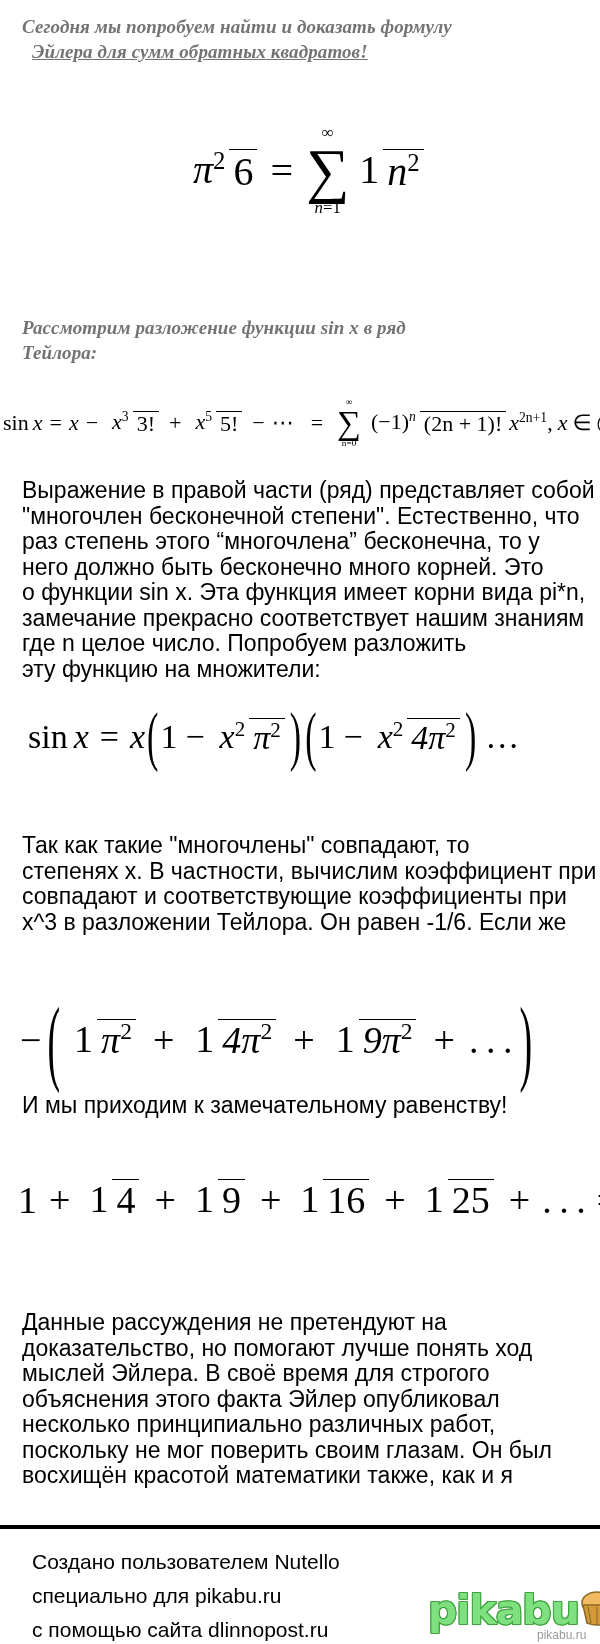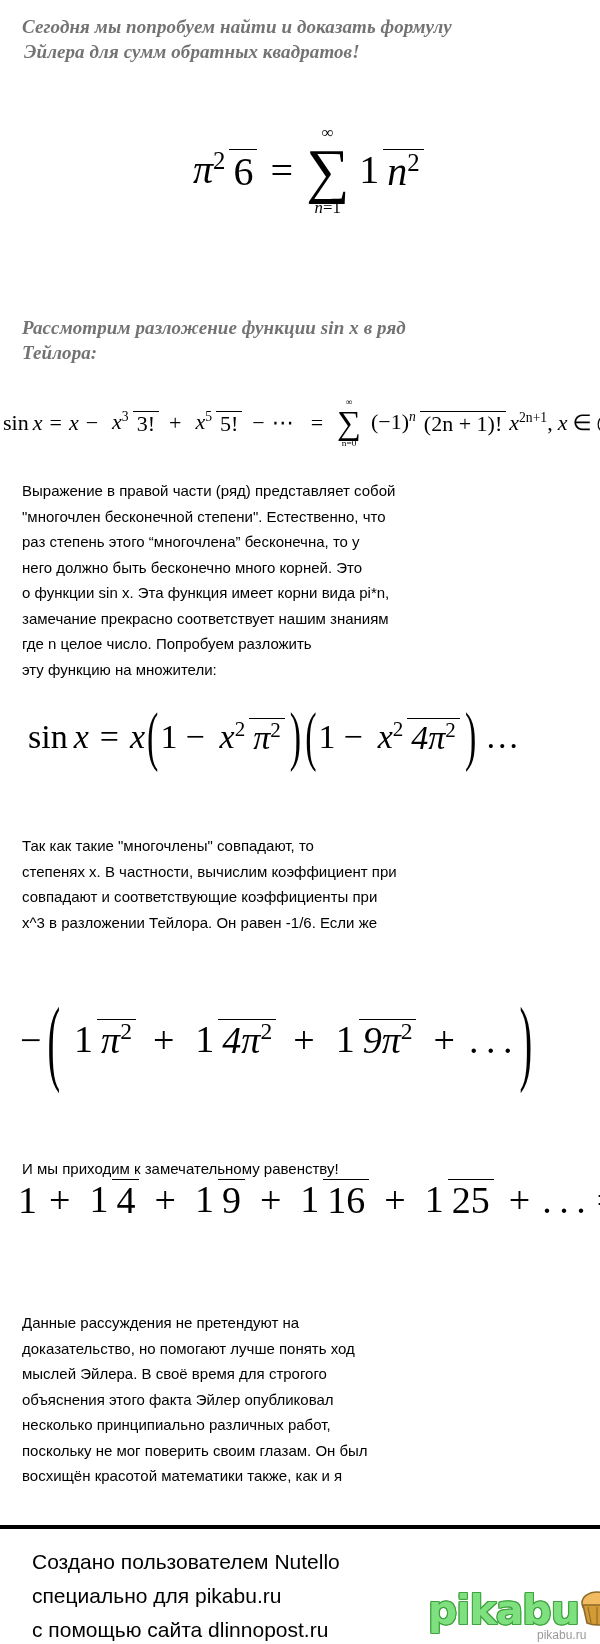--- a/index.html
+++ b/index.html
@@ -29,21 +29,21 @@
     font-style: italic;
     font-weight: bold;
     font-size: 19px;
     line-height: 25px;
     color: #737373;
     letter-spacing: 0.1px;
   }
   .body-text {
     position: absolute;
     font-family: "Liberation Sans", sans-serif;
-    font-size: 15px;
+    font-size: 23px;
     line-height: 25.5px;
     color: #000;
   }
 
   
   .math {
     position: absolute;
     font-family: "Liberation Serif", serif;
     color: #000;
     display: flex;
@@ -132,21 +132,21 @@
     font-size: 12px;
     color: #9a9a9a;
   }
 </style>
 </head>
 <body>
 
 <div class="page">
 
   <div class="intro-text" style="left:22px; top:14px;">Сегодня мы попробуем найти и доказать формулу</div>
-  <div class="intro-text" style="left:24px; top:39px;">Эйлера для сумм обратных квадратов!</div>
+  <div class="intro-text" style="left:32px; top:39px;text-decoration:underline;">Эйлера для сумм обратных квадратов!</div>
 
   <div class="math" style="left:186px; top:125px; font-size:40px;">
     <span class="frac">
       <span class="num"><i class="mi">π</i><sup>2</sup></span>
       <span class="den mup">6</span>
     </span>
     <span class="op" style="margin:0 10px;">=</span>
     <span class="bigop">
       <span class="lim">∞</span>
       <span class="glyph">∑</span>
@@ -252,21 +252,21 @@
     <span class="op" style="margin:0 14px;">+</span>
     <span class="frac">
       <span class="num mup">1</span>
       <span class="den"><i class="mi">9π</i><sup>2</sup></span>
     </span>
     <span class="op" style="margin:0 14px;">+</span>
     <span class="op" style="letter-spacing:-1px;">. . .</span>
     <span class="delim huge" style="margin-left:8px;">)</span>
   </div>
 
-  <div class="body-text" style="left:22px; top:1156px;">
+  <div class="body-text" style="left:22px; top:1093px;">
     <div>И мы приходим к замечательному равенству!</div>
   </div>
 
   <div class="math" style="left:18px; top:1178px; font-size:38px;">
     <span class="mup">1</span>
     <span class="op" style="margin:0 12px;">+</span>
     <span class="frac">
       <span class="num mup">1</span>
       <span class="den mup">4</span>
     </span>

